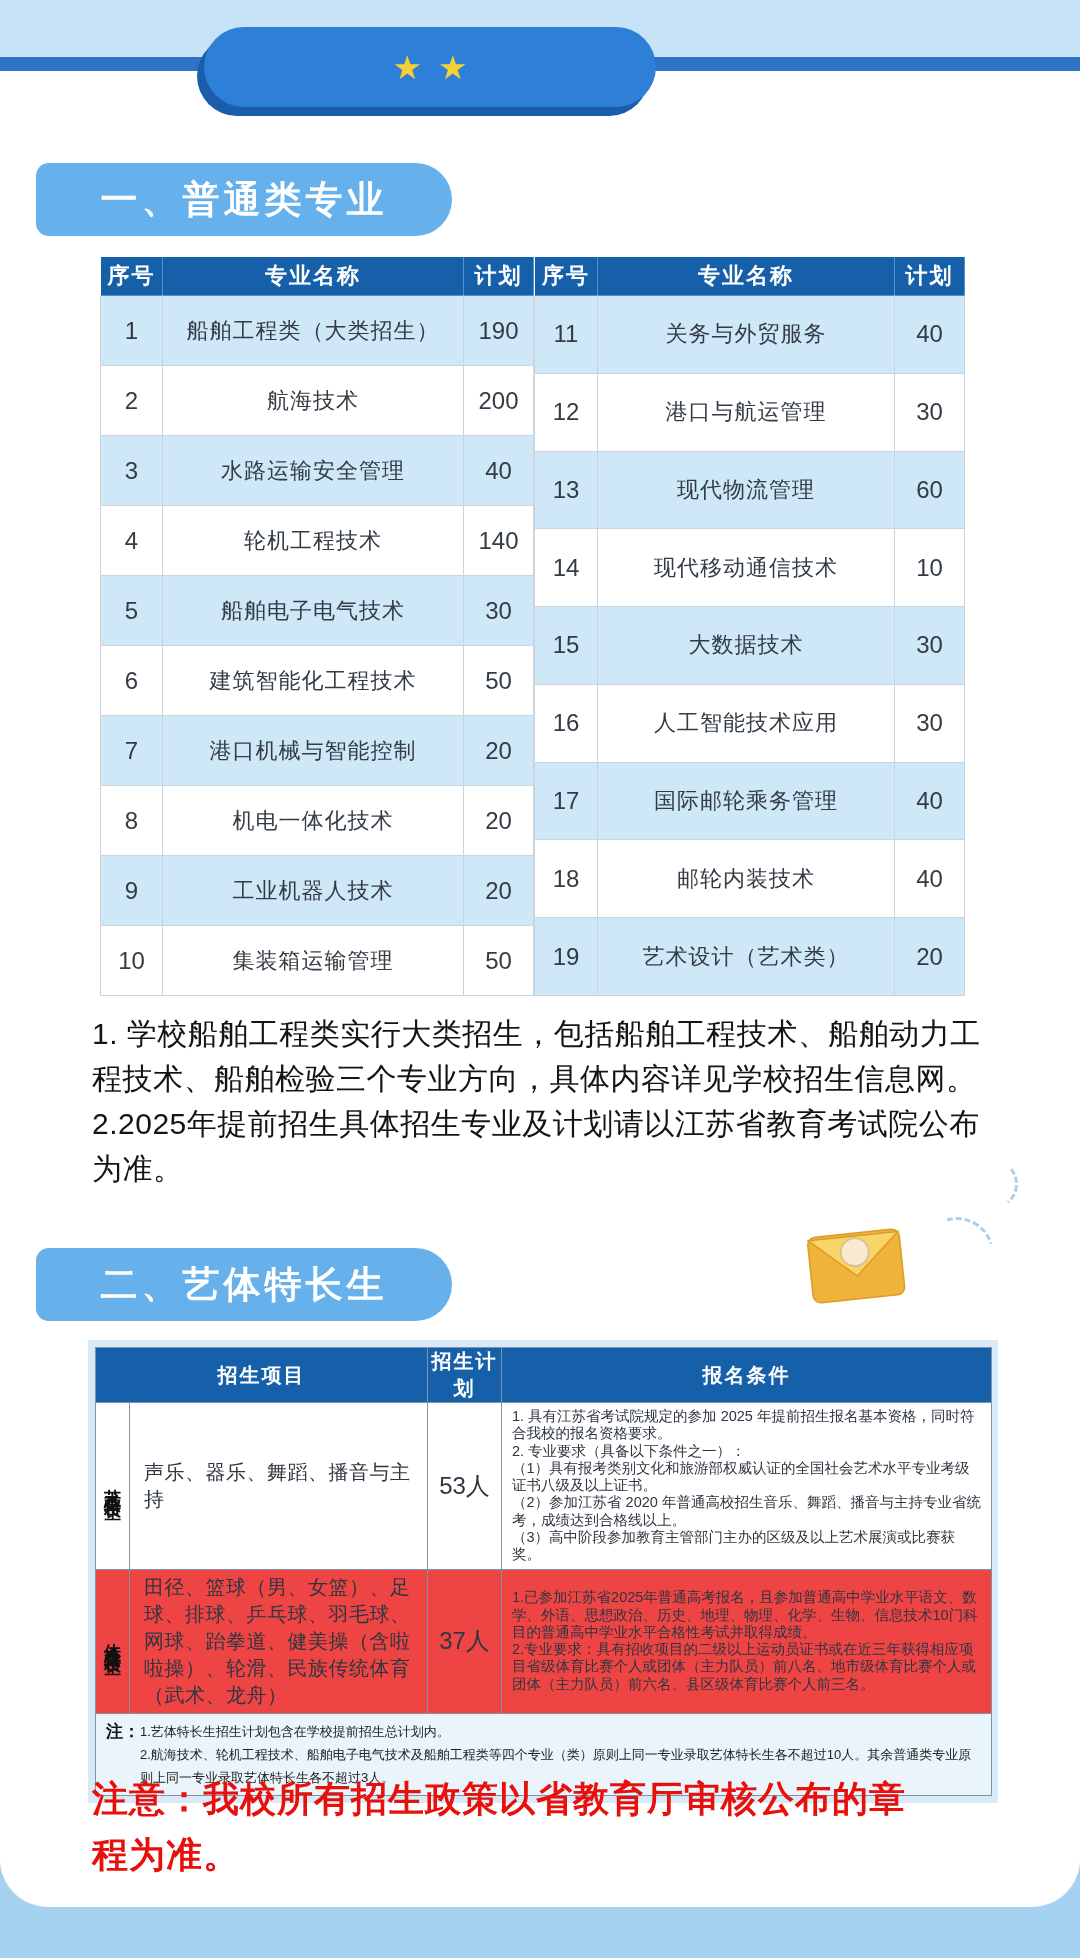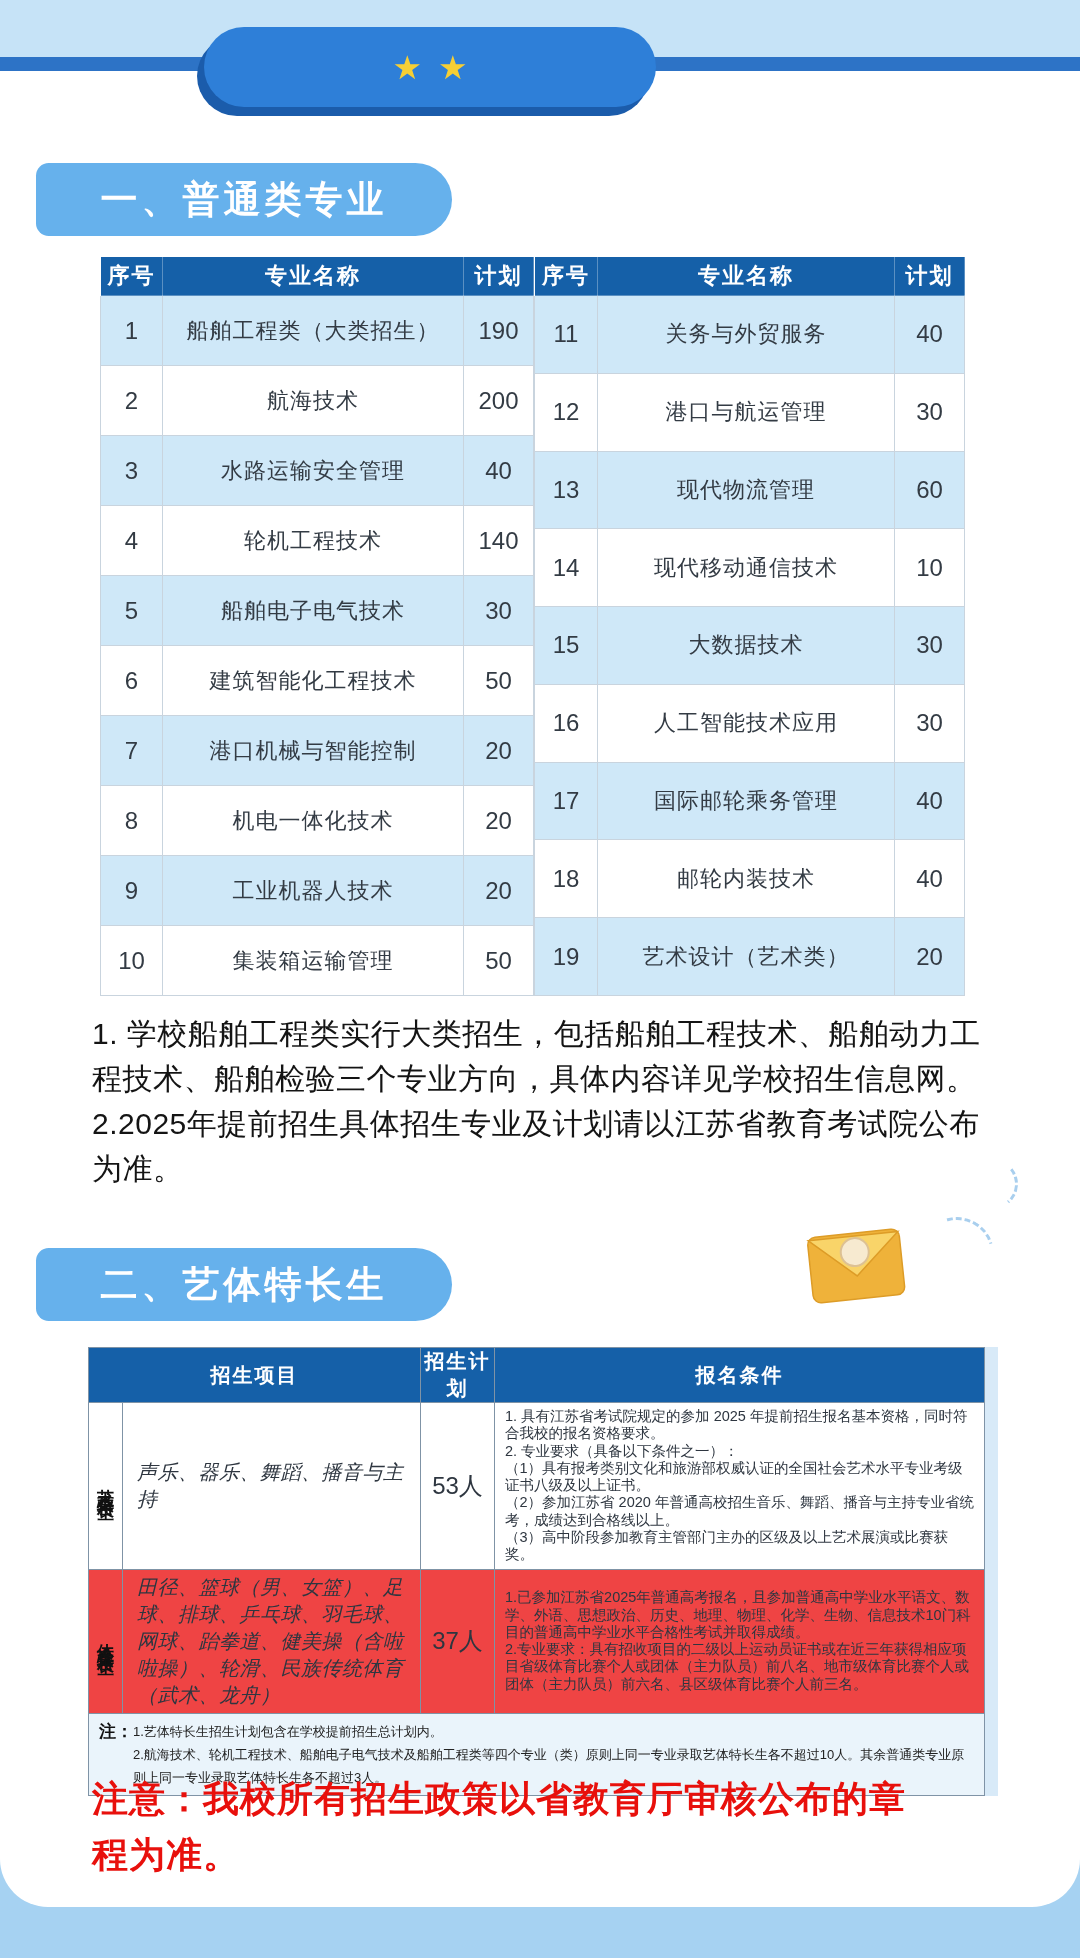--- a/index.html
+++ b/index.html
@@ -56,33 +56,33 @@
   .notes-body { color:#141414; font-size:30px; line-height:45px; white-space:pre-line; letter-spacing:0.5px; }
 
   
   .envelope { position:absolute; top:1150px; left:808px; transform:rotate(-6deg); }
   .arc { position:absolute; border:3px dashed #a9cfee; border-radius:50%;
          border-color:#a9cfee transparent transparent transparent; }
   .arc1 { top:1088px; left:968px; width:44px; height:44px; transform:rotate(95deg); }
   .arc2 { top:1146px; left:920px; width:68px; height:68px; transform:rotate(28deg); }
 
   
-  .special-wrap { position:absolute; top:1269px; left:88px; width:910px; background:#d8eaf8; box-sizing:border-box;margin-top:7px; }
+  .special-wrap { position:absolute; top:1269px; left:88px; width:910px; background:#d8eaf8; padding:7px; box-sizing:border-box; }
   table.special { border-collapse:collapse; table-layout:fixed; width:896px; background:#ffffff; }
   table.special th {
     background:#1560a8; color:#ffffff; font-size:20px; font-weight:700; letter-spacing:2px;
     height:41px; border:1px solid #7f93a6; padding:0;
   }
   table.special td { border:1px solid #7f93a6; vertical-align:middle; color:#2e3640; }
   .sp-col-cat { width:34px; } .sp-col-proj { width:298px; } .sp-col-plan { width:74px; } .sp-col-cond { width:490px; }
   table.special tbody tr.sp-row:nth-child(1) td { background:#ffffff; height:139px; }
   table.special tbody tr.sp-row:nth-child(2) td { background:#ef4444; height:125px; }
   td.cat-cell { text-align:center; padding:0; }
   .vertical { writing-mode:vertical-rl; text-orientation:upright; font-size:17px; font-weight:800; letter-spacing:3px; color:#111; display:inline-block; }
-  td.proj-cell { font-size:20px; line-height:27px; padding:4px 10px 4px 14px; letter-spacing:0.5px;font-style:italic; }
+  td.proj-cell { font-size:20px; line-height:27px; padding:4px 10px 4px 14px; letter-spacing:0.5px; }
   td.plan-cell { font-size:24px; text-align:center; }
   td.cond-cell { font-size:14.5px; line-height:17.3px; padding:5px 8px 5px 10px; white-space:pre-line; color:#333; }
   td.footnote-cell { background:#eaf4fb; padding:6px 10px; height:68px; }
   .footnote-flex { display:flex; align-items:flex-start; }
   .footnote-label { font-size:17px; font-weight:800; color:#111; line-height:23px; flex:0 0 auto; }
   .footnote-body { font-size:13px; line-height:23px; color:#222; white-space:pre-line; }
 
   
   .warning { position:absolute; top:1700px; left:92px; width:850px;
              color:#e8100c; font-size:36px; font-weight:800; line-height:56px; letter-spacing:1px; }

